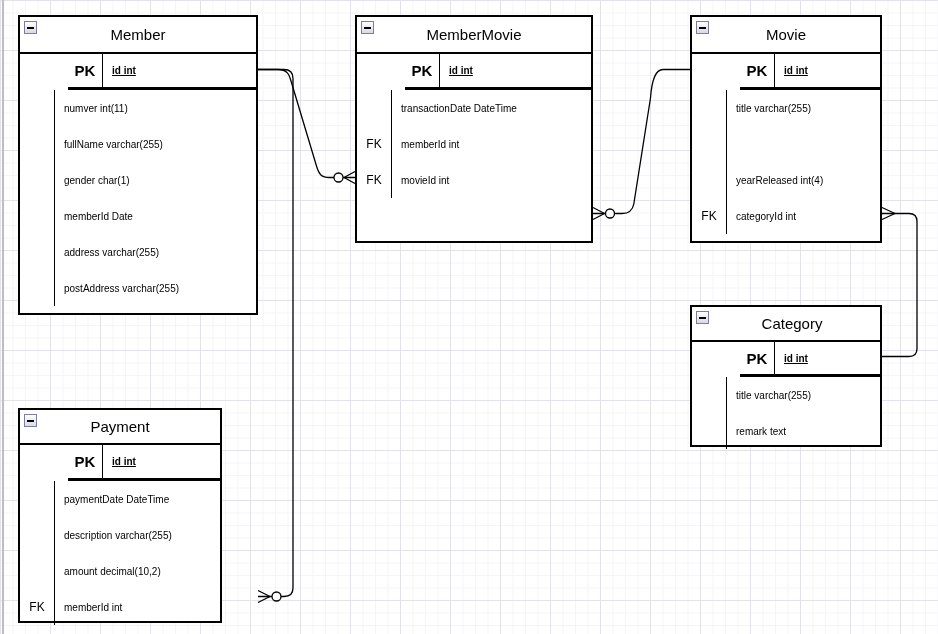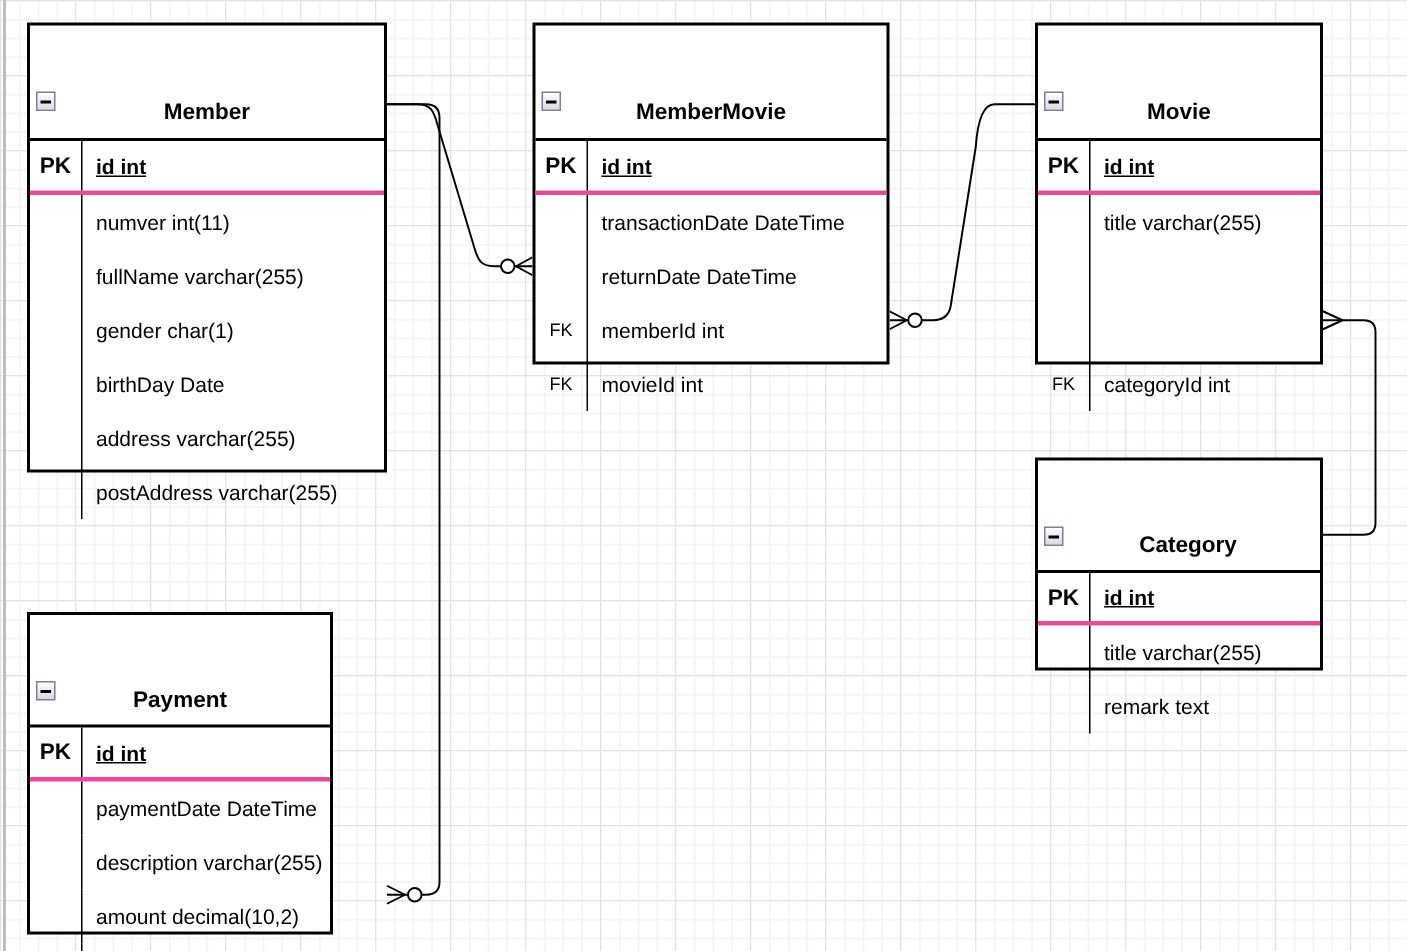--- a/index.html
+++ b/index.html
@@ -19,37 +19,37 @@
     background:#bcbcc2;
   }
   svg.edges{position:absolute;left:0;top:0;pointer-events:none;}
   svg.edges g{pointer-events:stroke;}
   .ertable{
     position:absolute;box-sizing:border-box;background:#ffffff;
     border:2px solid #000;color:#000;
   }
   .er-header{
     position:relative;box-sizing:border-box;display:flex;align-items:center;justify-content:center;
-    border-bottom:2px solid #000;font-weight:bold;font-size:15px;margin-top:40px;
+    border-bottom:2px solid #000;font-weight:normal;font-size:15px;
   }
   .collapse-icon{
     position:absolute;left:4px;top:4px;width:13px;height:13px;box-sizing:border-box;
     border:1px solid #7d7d9c;background:linear-gradient(180deg,#ffffff 0%,#d9d9e4 100%);
     display:flex;align-items:center;justify-content:center;cursor:pointer;
   }
   .collapse-icon .minus{width:7px;height:2px;background:#000;}
-  .er-pkrow{display:flex;box-sizing:border-box;border-bottom:3px solid #ec4899;}
+  .er-pkrow{display:flex;box-sizing:border-box;border-bottom:3px solid #000000;margin-left:48px;}
   .er-row{display:flex;box-sizing:border-box;height:36px;}
   .er-key{
     box-sizing:border-box;width:35px;flex:0 0 35px;display:flex;align-items:center;justify-content:center;
     border-right:1.5px solid #000;font-size:12px;
   }
   .er-pkrow .er-key{font-weight:bold;font-size:15px;}
   .er-field{
-    flex:1;display:flex;align-items:center;padding-left:9px;font-size:14px;white-space:nowrap;text-align:center;
+    flex:1;display:flex;align-items:center;padding-left:9px;font-size:10px;white-space:nowrap;text-align:center;
   }
   .er-pk{font-weight:bold;text-decoration:underline;}
 </style>
 </head>
 <body>
 
 <div id="canvas">
   <div id="page-edge"></div>
   <svg class="edges" width="938" height="634" viewBox="0 0 938 634">
       <g fill="none" stroke="#000000" stroke-width="1.3" stroke-linejoin="round">
@@ -96,21 +96,21 @@
           <div class="er-row">
             <div class="er-key"></div>
             <div class="er-field">fullName varchar(255)</div>
           </div>
           <div class="er-row">
             <div class="er-key"></div>
             <div class="er-field">gender char(1)</div>
           </div>
           <div class="er-row">
             <div class="er-key"></div>
-            <div class="er-field">birthDay Date</div>
+            <div class="er-field">memberId Date</div>
           </div>
           <div class="er-row">
             <div class="er-key"></div>
             <div class="er-field">address varchar(255)</div>
           </div>
           <div class="er-row">
             <div class="er-key"></div>
             <div class="er-field">postAddress varchar(255)</div>
           </div>
         </div>
@@ -125,24 +125,20 @@
         <div class="er-pkrow" style="height: 36px;">
           <div class="er-key">PK</div>
           <div class="er-field er-pk">id int</div>
         </div>
         <div>
           <div class="er-row">
             <div class="er-key"></div>
             <div class="er-field">transactionDate DateTime</div>
           </div>
           <div class="er-row">
-            <div class="er-key"></div>
-            <div class="er-field">returnDate DateTime</div>
-          </div>
-          <div class="er-row">
             <div class="er-key">FK</div>
             <div class="er-field">memberId int</div>
           </div>
           <div class="er-row">
             <div class="er-key">FK</div>
             <div class="er-field">movieId int</div>
           </div>
         </div>
       </div>
       <div class="ertable" style="left: 690px; top: 15px; width: 192px; height: 228px;">
@@ -159,20 +155,21 @@
         <div>
           <div class="er-row">
             <div class="er-key"></div>
             <div class="er-field">title varchar(255)</div>
           </div>
           <div class="er-row">
             <div class="er-key"></div>
           </div>
           <div class="er-row">
             <div class="er-key"></div>
+            <div class="er-field">yearReleased int(4)</div>
           </div>
           <div class="er-row">
             <div class="er-key">FK</div>
             <div class="er-field">categoryId int</div>
           </div>
         </div>
       </div>
       <div class="ertable" style="left: 690px; top: 305px; width: 192px; height: 142px;">
         <div class="er-header" style="height: 35px; padding-left: 12px;">
           <span class="collapse-icon">

